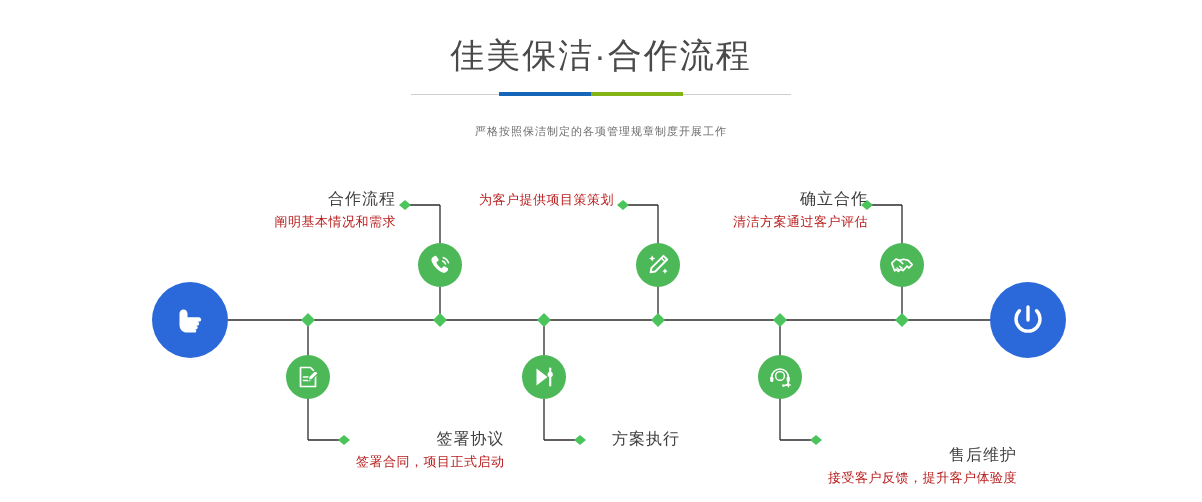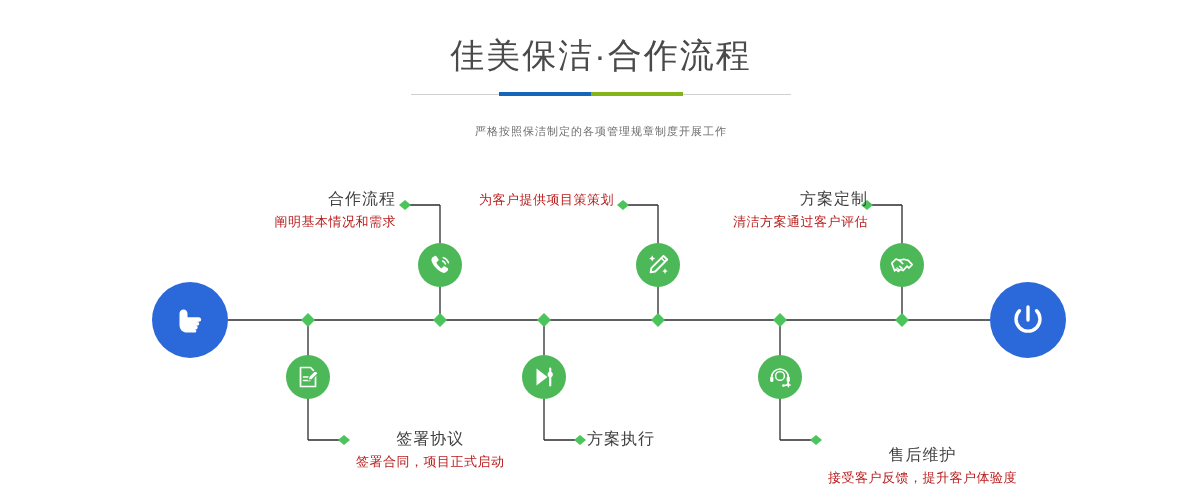--- a/index.html
+++ b/index.html
@@ -122,21 +122,21 @@
     letter-spacing: 1px;
   }
   .node-label .desc {
     font-size: 13px;
     line-height: 20px;
     color: #b91c1c;
     letter-spacing: 0.5px;
     margin-top: 2px;
   }
   .node-label.above { text-align: right; }
-  .node-label.below { text-align: center; }
+  .node-label.below { text-align: right; }
 </style>
 </head>
 <body>
 
 <div id="page">
 
   <div class="header">
     <h1 class="page-title">佳美保洁·合作流程</h1>
     <div class="divider">
       <div class="rule"></div>
@@ -233,21 +233,21 @@
       <div class="desc">为客户提供项目策策划</div>
     </div>
 
     <div class="node-circle" style="left:522px; top:355px;">
       <svg width="26" height="26" viewBox="0 0 26 26">
         <path d="M5.5 4.6l11 8.4-11 8.4z" fill="#ffffff"></path>
         <line x1="19.2" y1="4.6" x2="19.2" y2="21.4" stroke="#ffffff" stroke-width="2.2" stroke-linecap="round"></line>
         <circle cx="19.2" cy="10.4" r="2.6" fill="#ffffff"></circle>
       </svg>
     </div>
-    <div class="node-label below" style="left:587px; top:428px;">
+    <div class="node-label below" style="left:612px; top:428px;">
       <div class="title">方案执行</div>
     </div>
 
     <div class="node-circle" style="left:758px; top:355px;">
       <svg width="26" height="26" viewBox="0 0 26 26">
         <path d="M4.5 13.5a8.5 8.5 0 0 1 17 0" fill="none" stroke="#ffffff" stroke-width="1.7" stroke-linecap="round"></path>
         <rect x="3.2" y="12.4" width="3.2" height="5.6" rx="1.5" fill="#ffffff"></rect>
         <rect x="19.6" y="12.4" width="3.2" height="5.6" rx="1.5" fill="#ffffff"></rect>
         <path d="M21.2 18.2c0 2-1.8 3.2-4 3.4" fill="none" stroke="#ffffff" stroke-width="1.5" stroke-linecap="round"></path>
         <circle cx="16.4" cy="21.6" r="1.3" fill="#ffffff"></circle>
@@ -263,18 +263,18 @@
 
     <div class="node-circle" style="left:880px; top:243px;">
       <svg width="26" height="26" viewBox="0 0 26 26">
         <path d="M2.8 11.2l4.2-4.2 3.4 1.4 4.4-1.2 4.4 1.2 4 4.2-3.2 3.4-2-1.8-4 4.4-2.6-1.2-2 2-2.4-2-1.4 1.4z" fill="none" stroke="#ffffff" stroke-width="1.7" stroke-linejoin="round" stroke-linecap="round"></path>
         <line x1="10.4" y1="8.4" x2="13.8" y2="11.6" stroke="#ffffff" stroke-width="1.5" stroke-linecap="round"></line>
         <line x1="8" y1="16" x2="10.4" y2="18" stroke="#ffffff" stroke-width="1.4" stroke-linecap="round"></line>
         <line x1="10.6" y1="14.2" x2="13.2" y2="16.4" stroke="#ffffff" stroke-width="1.4" stroke-linecap="round"></line>
       </svg>
     </div>
     <div class="node-label above" style="right:334px; top:188px;">
-      <div class="title">方案定制</div>
+      <div class="title">确立合作</div>
       <div class="desc">清洁方案通过客户评估</div>
     </div>
 
   </div>
 </div>
 
 </body></html>

